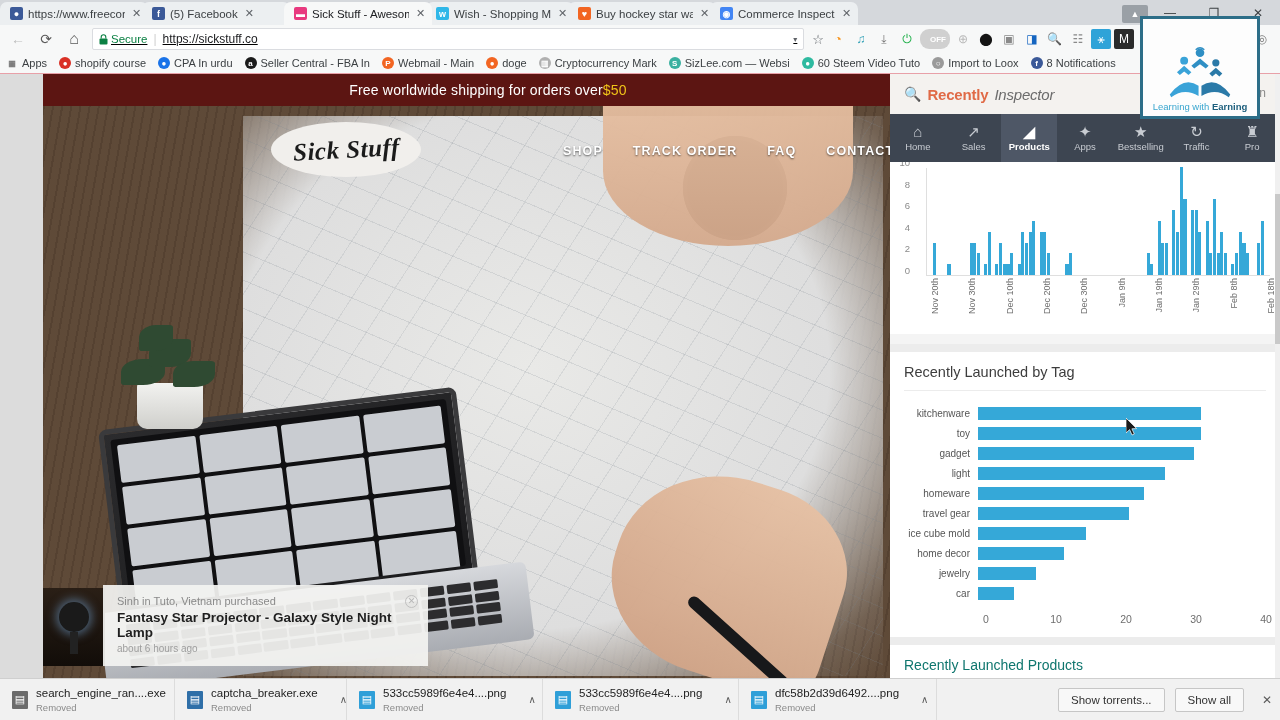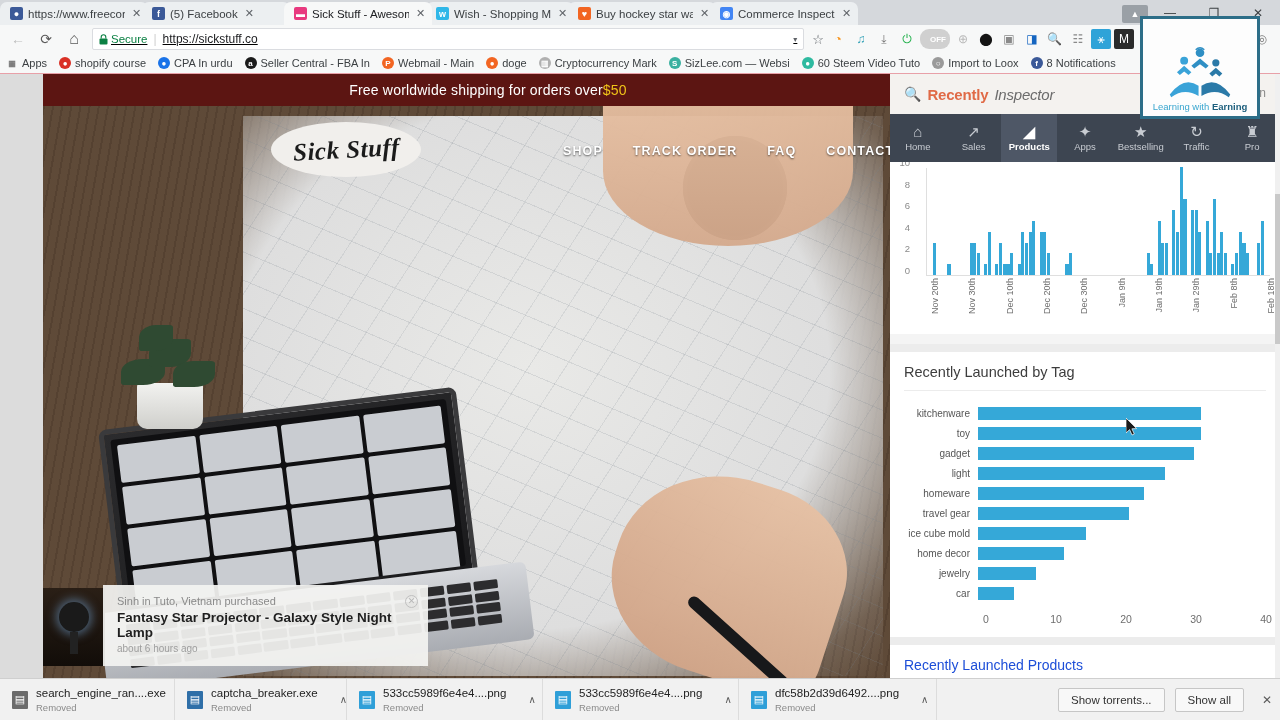--- a/index.html
+++ b/index.html
@@ -180,21 +180,21 @@
   .hrow { display:flex; align-items:center; height:16px; margin-bottom:4px; }
   .hrow .lbl { width:88px; text-align:right; padding-right:8px; font-size:10px; color:#555; }
   .hrow .track { flex:1; height:13px; position:relative; }
   .hrow .bar { height:13px; background:#35a8d8; }
   .hx { display:flex; margin:6px 14px 0 96px; position:relative; height:14px; }
   .hx span { position:absolute; font-size:10.5px; color:#6e6e6e; transform:translateX(-50%); }
   .cursor { position:absolute; left:1126px; top:418px; width:12px; height:18px; z-index:40; }
 
   .hr-sep { height:8px; background:#ececec; }
   .prodcard { background:#fff; padding:12px 14px 6px; }
-  .prodcard .title { font-size:14px; color:#1d4ed8; }
+  .prodcard .title { font-size:14px; color:#0f766e; }
 
   
   .panel-scroll { position:absolute; right:0; top:74px; width:5px; height:604px; background:#f0f0f0; }
   .panel-scroll i { position:absolute; left:0; top:120px; width:5px; height:150px; background:#c9c9c9; }
 
   
   .overlay-logo { position:absolute; left:1140px; top:16px; width:120px; height:103px;
      background:#fdfdfd; border:3px solid #2d6e88; z-index:60; display:flex;
      flex-direction:column; align-items:center; justify-content:flex-end; padding-bottom:4px; }
   .overlay-logo .mark { width:72px; height:58px; margin-bottom:2px; }

